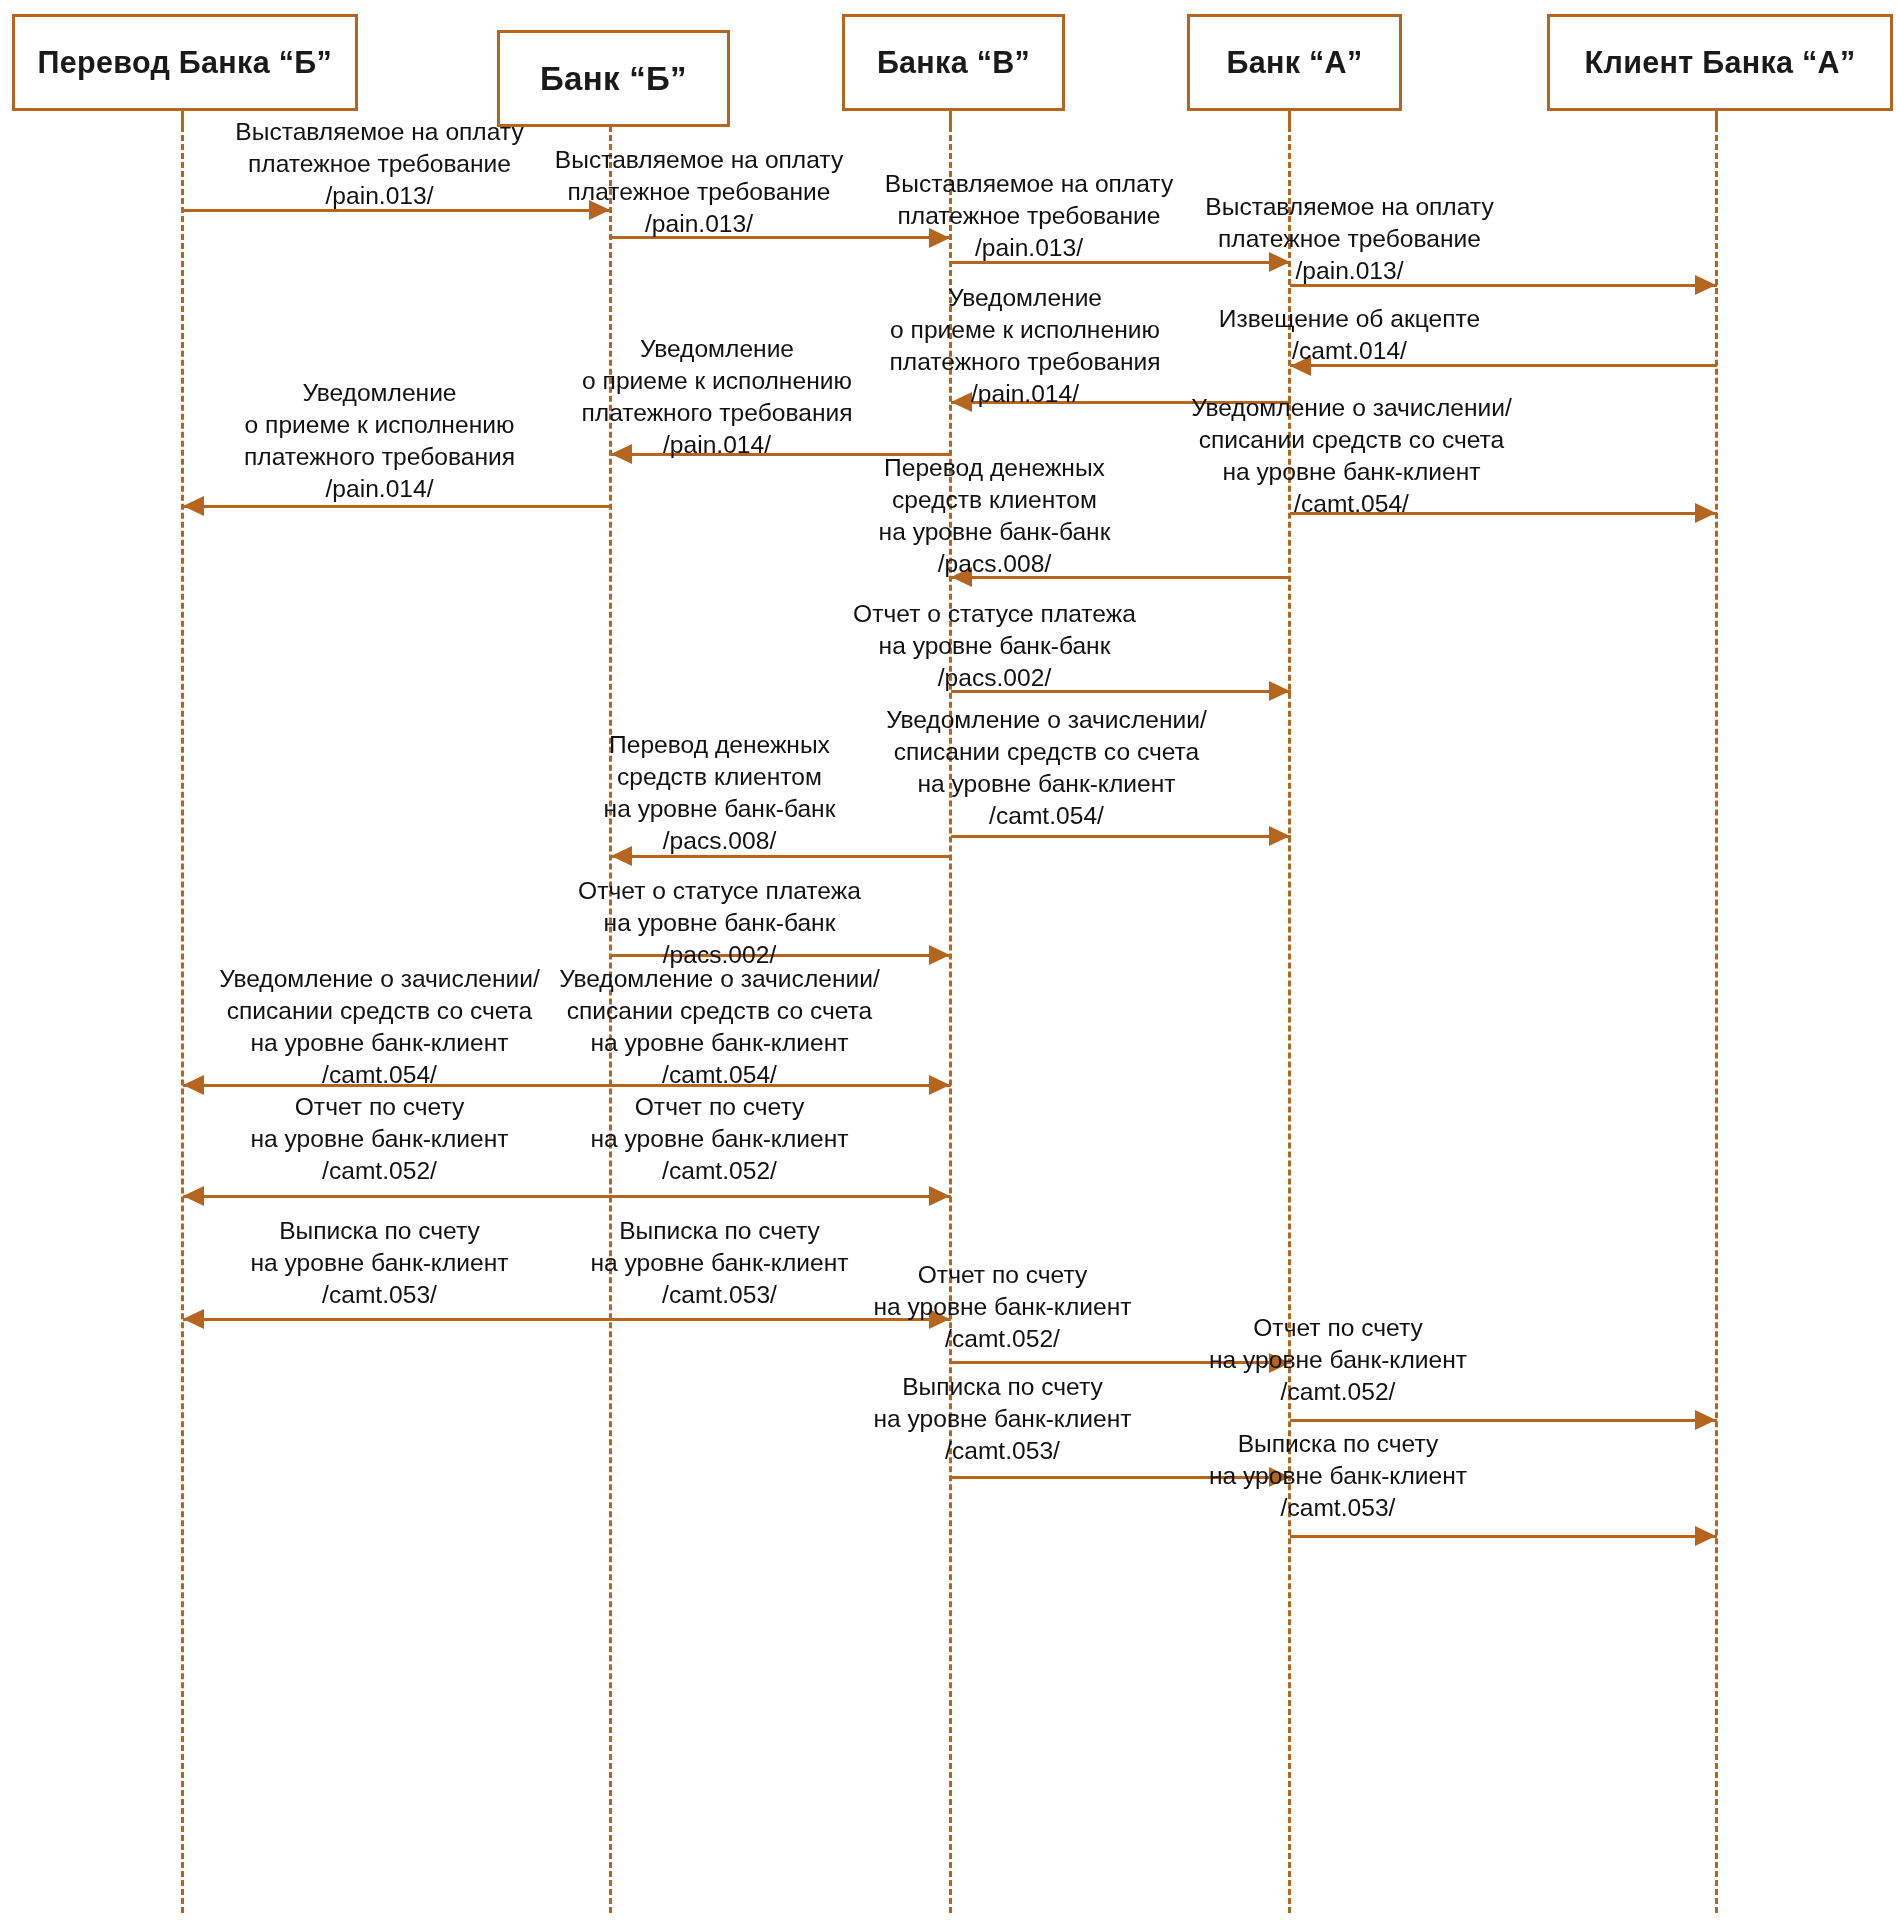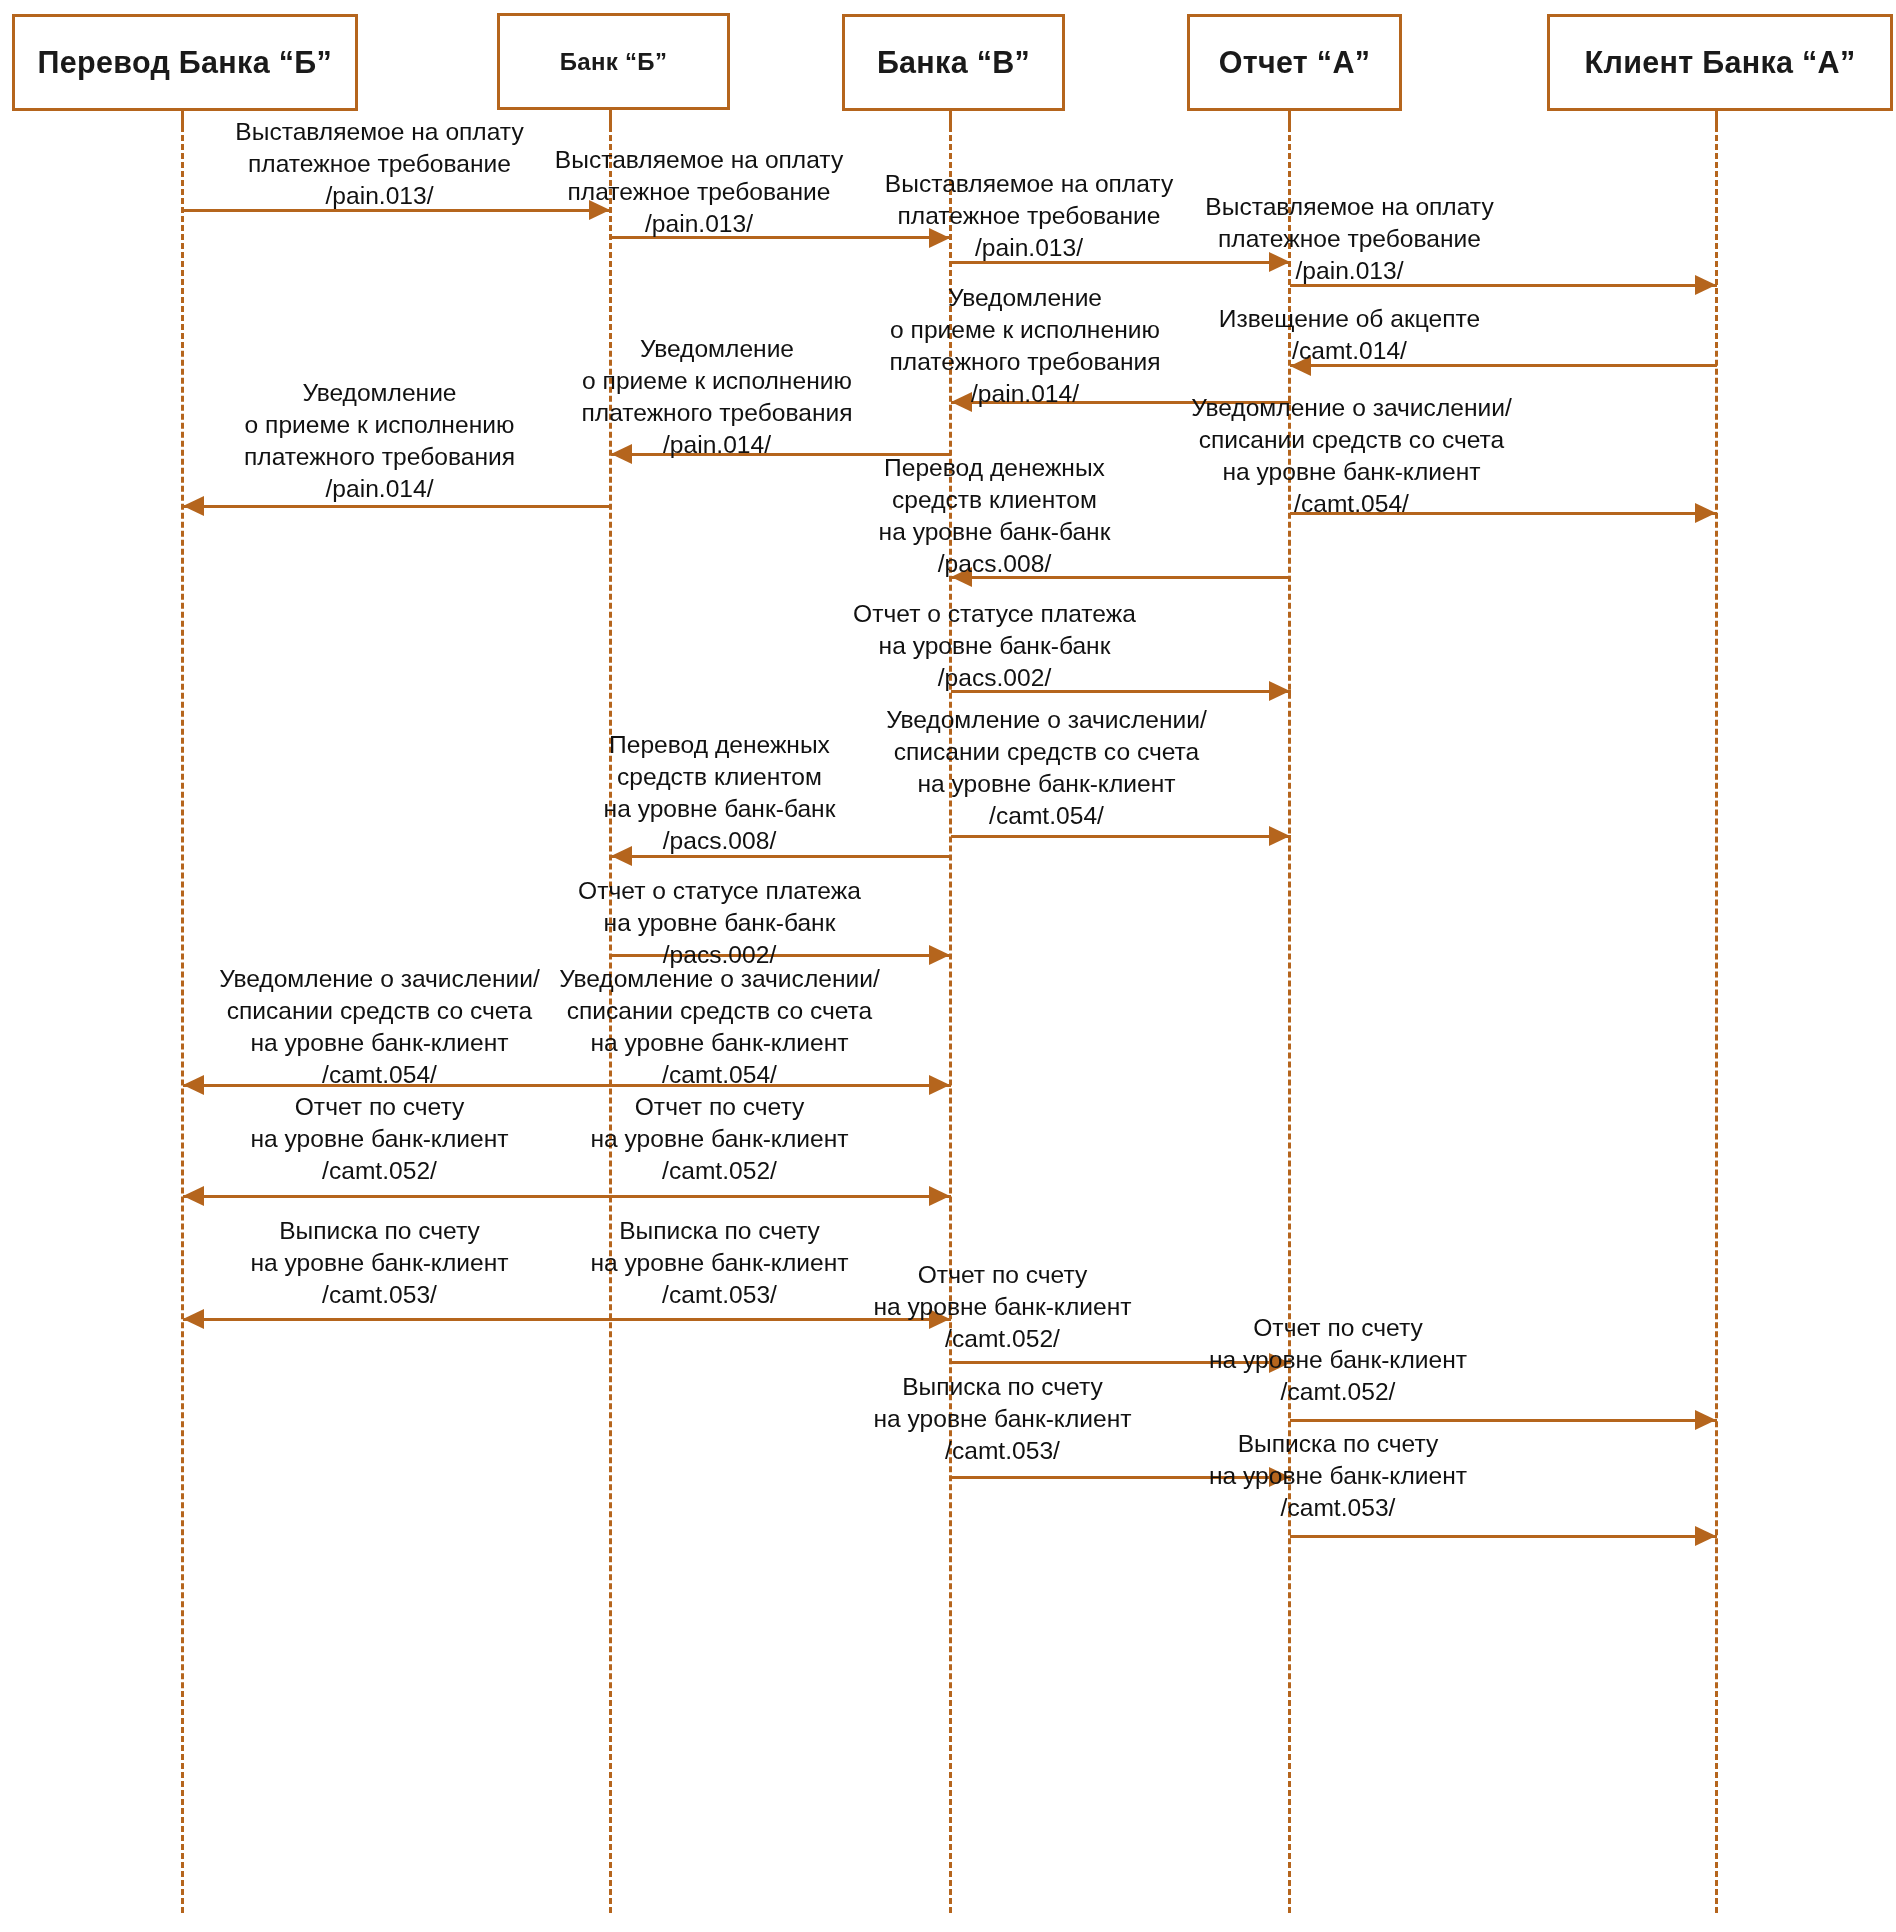--- a/index.html
+++ b/index.html
@@ -168,27 +168,27 @@
 на уровне банк-клиент
 /camt.053/</div>
       <div class="msg-label" style="left: 1062px; top: 1428px; width: 552px; font-size: 24.6px;">Выписка по счету
 на уровне банк-клиент
 /camt.053/</div>
     </div>
   <div id="headers-layer">
       <div class="hdr-box" style="left: 11.8px; top: 13.8px; width: 340px; height: 91px; font-size: 30.5px;">
         <span>Перевод Банка “Б”</span>
       </div>
-      <div class="hdr-box" style="left: 497px; top: 13px; width: 227px; height: 91px; font-size: 24px;">
+      <div class="hdr-box" style="left: 497px; top: 30px; width: 227px; height: 91px; font-size: 33px;">
         <span>Банк “Б”</span>
       </div>
       <div class="hdr-box" style="left: 842px; top: 13.8px; width: 217px; height: 91px; font-size: 30.5px;">
         <span>Банка “В”</span>
       </div>
       <div class="hdr-box" style="left: 1187px; top: 13.8px; width: 209px; height: 91px; font-size: 30.5px;">
-        <span>Отчет “А”</span>
+        <span>Банк “А”</span>
       </div>
       <div class="hdr-box" style="left: 1547px; top: 13.8px; width: 340px; height: 91px; font-size: 30.5px;">
         <span>Клиент Банка “А”</span>
       </div>
     </div>
 </div>
 
 
 </body></html>

